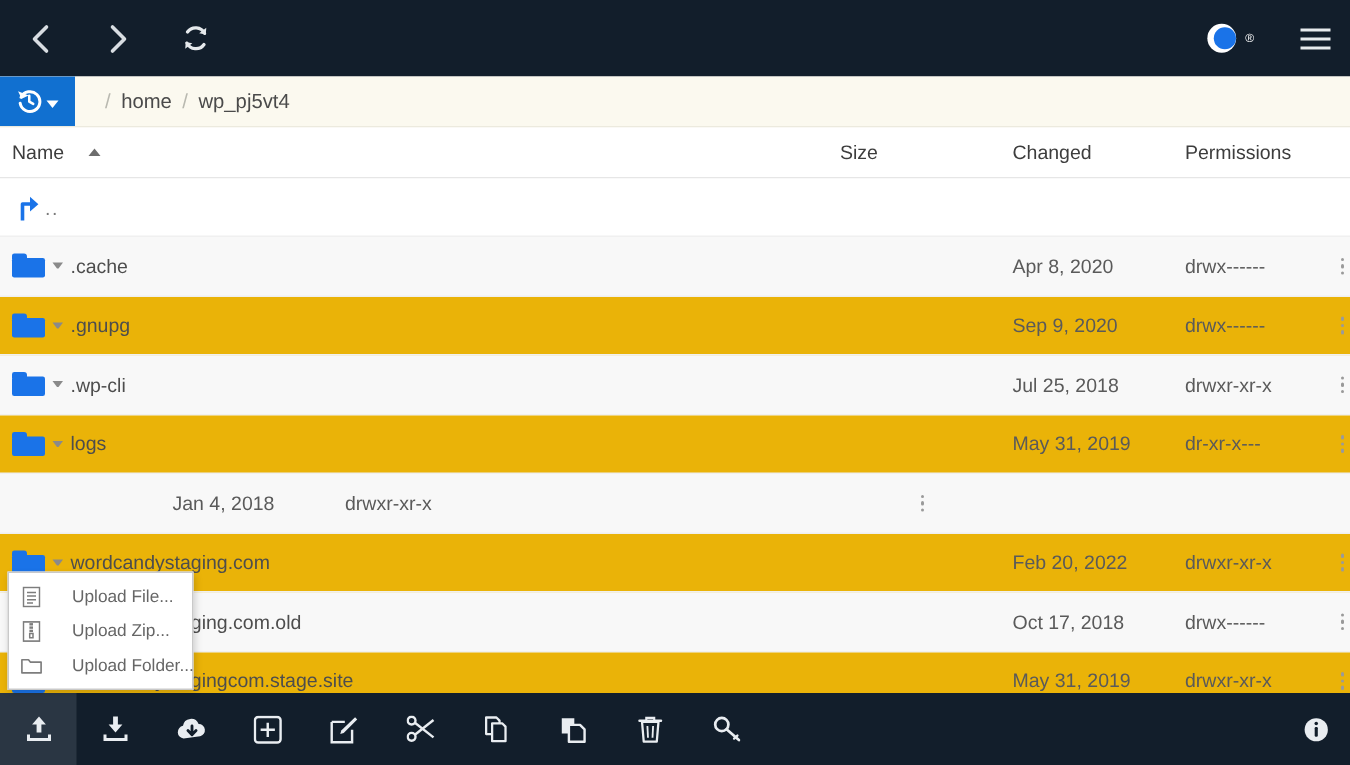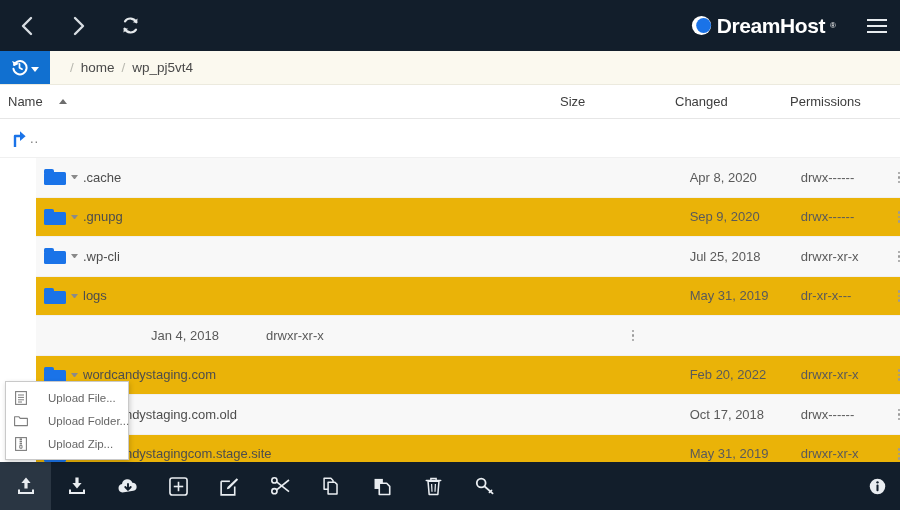--- a/index.html
+++ b/index.html
@@ -67,21 +67,20 @@
   .table { position: absolute; left: 0; top: 85px; width: 900px; }
   .thead {
     height: 34px; display: flex; align-items: center;
     border-bottom: 1px solid #e6e6e6; background: #ffffff;
     font-size: 13px; color: #3d3d3d;
   }
   .row {
     height: 39.5px; display: flex; align-items: center;
     font-size: 13px; color: #4d4d4d;
     border-bottom: 1px solid #f0f0f0;
-    margin-left: 36px;
   }
   .row.alt { background: #f8f8f8; }
   .row.plain { background: #eab308; }
   .c-name { width: 560px; display: flex; align-items: center; padding-left: 8px; }
   .c-size { width: 115px; text-align: right; padding-right: 22px; color: #5a5a5a; }
   .c-changed { width: 115px; text-align: left; color: #5a5a5a; }
   .c-perm { width: 100px; text-align: left; color: #5a5a5a; }
   .c-kebab { flex: 1 1 auto; display: flex; justify-content: center; }
 
   .th-name { width: 560px; padding-left: 8px; display: flex; align-items: center; gap: 16px; cursor: pointer; }
@@ -179,21 +178,20 @@
     <div class="topbar-spacer"></div>
 
     <div class="brand">
       <span class="brand-mark">
         <svg width="21" height="21" viewBox="0 0 21 21">
           <circle cx="10.5" cy="10.5" r="9.6" fill="#ffffff"></circle>
           <path d="M10.5 0.9 a9.6 9.6 0 0 1 0 19.2 a7.6 7.6 0 0 0 0 -19.2z" fill="#1a73e8"></path>
           <circle cx="12.6" cy="10.5" r="7.4" fill="#1a73e8"></circle>
         </svg>
       </span>
-      <span class="brand-text">DreamHost</span>
       <span class="brand-tm">®</span>
     </div>
 
     <div class="hamburger">
       <span></span>
         <span></span>
         <span></span>
     </div>
   </div>
 
@@ -403,38 +401,38 @@
           <line x1="3" y1="4" x2="9" y2="4" stroke="#7d7d7d" stroke-width="1"></line>
           <line x1="3" y1="6.4" x2="9" y2="6.4" stroke="#7d7d7d" stroke-width="1"></line>
           <line x1="3" y1="8.8" x2="9" y2="8.8" stroke="#7d7d7d" stroke-width="1"></line>
           <line x1="3" y1="11" x2="7" y2="11" stroke="#7d7d7d" stroke-width="1"></line>
         </svg>
       </span>
       <span>Upload File...</span>
     </div>
     <div class="ctxitem">
       <span class="ctxico">
-        <svg width="14" height="12" viewBox="0 0 14 12">
-          <path d="M0.6 10.6 L0.6 1.8 L5 1.8 L6.2 3.4 L13.4 3.4 L13.4 10.6 Z" fill="none" stroke="#7d7d7d" stroke-width="1.1" stroke-linejoin="round"></path>
-        </svg>
-      </span>
-      <span>Upload Folder...</span>
-    </div>
-    <div class="ctxitem">
-      <span class="ctxico">
         <svg width="12" height="14" viewBox="0 0 12 14">
           <rect x="0.6" y="0.6" width="10.8" height="12.8" fill="none" stroke="#7d7d7d" stroke-width="1.1"></rect>
           <rect x="4.6" y="1.4" width="2.4" height="1.6" fill="#7d7d7d"></rect>
           <rect x="4.6" y="3.6" width="2.4" height="1.6" fill="#7d7d7d"></rect>
           <rect x="4.6" y="5.8" width="2.4" height="1.6" fill="#7d7d7d"></rect>
           <path d="M4.8 8.4 h2.2 v2.8 h-2.2 z" fill="none" stroke="#7d7d7d" stroke-width="1"></path>
         </svg>
       </span>
       <span>Upload Zip...</span>
     </div>
+    <div class="ctxitem">
+      <span class="ctxico">
+        <svg width="14" height="12" viewBox="0 0 14 12">
+          <path d="M0.6 10.6 L0.6 1.8 L5 1.8 L6.2 3.4 L13.4 3.4 L13.4 10.6 Z" fill="none" stroke="#7d7d7d" stroke-width="1.1" stroke-linejoin="round"></path>
+        </svg>
+      </span>
+      <span>Upload Folder...</span>
+    </div>
   </div>
 
   <div class="bottombar">
 
     <div class="tool active">
       <span>
         <svg width="20" height="20" viewBox="0 0 20 20">
           <path d="M10 1.6 L14.6 7 L11.6 7 L11.6 12.4 L8.4 12.4 L8.4 7 L5.4 7 Z" fill="#e9edf1"></path>
           <path d="M3 13.6 L3 17 L17 17 L17 13.6" fill="none" stroke="#e9edf1" stroke-width="2"></path>
         </svg>

